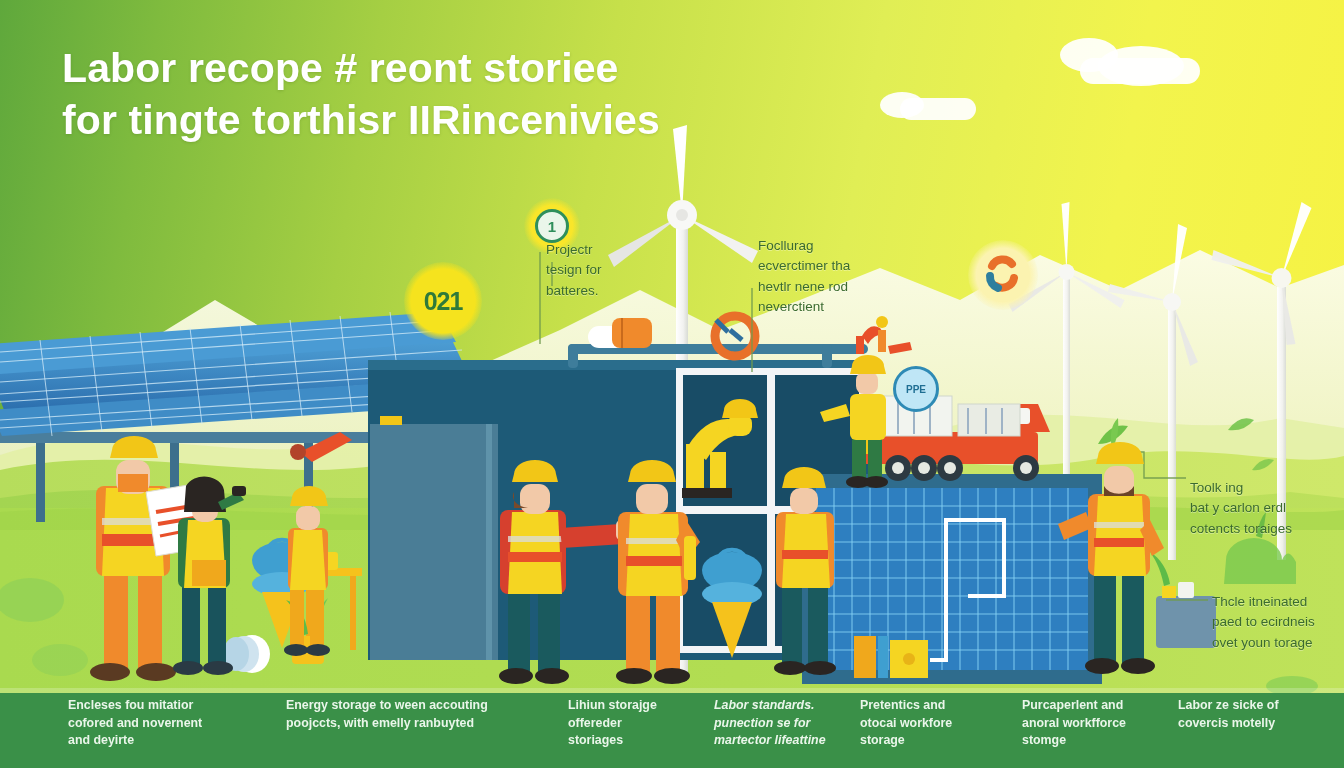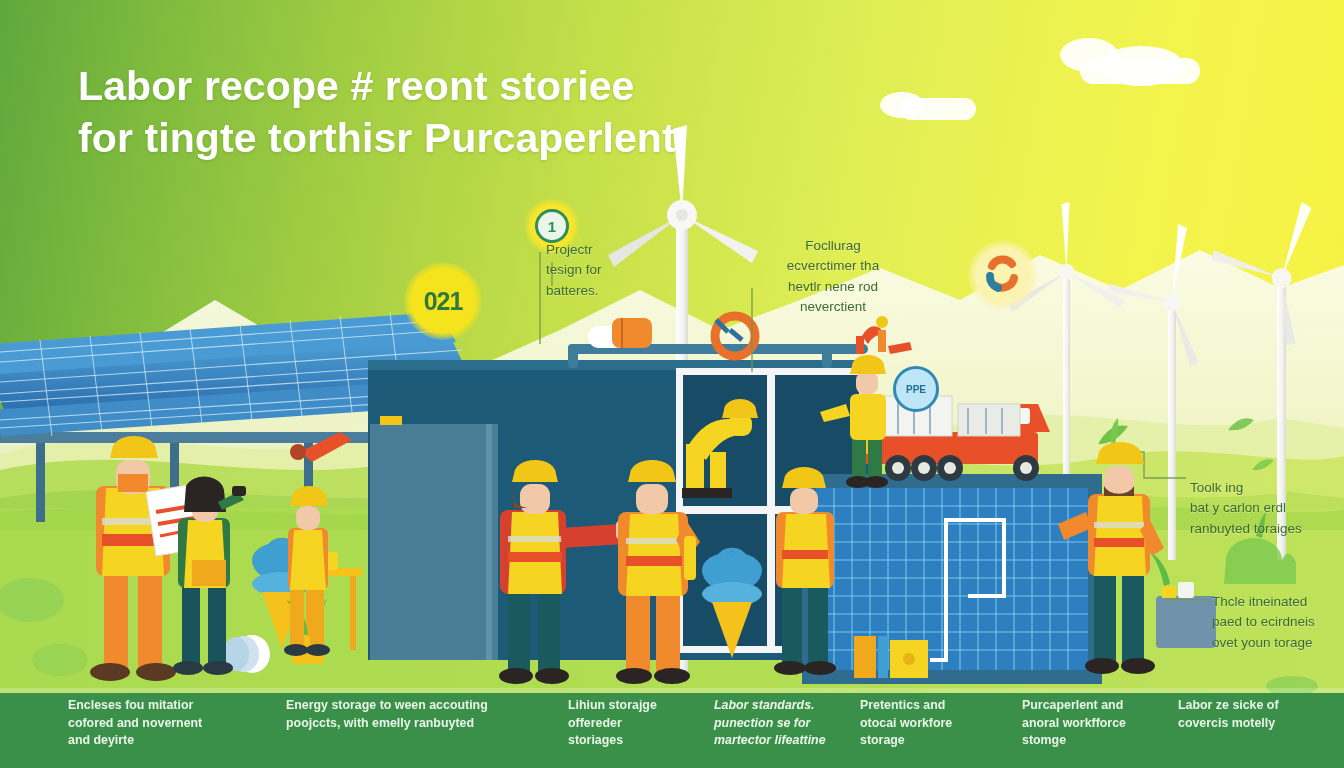--- a/index.html
+++ b/index.html
@@ -29,24 +29,23 @@
     content:""; position:absolute; background:#ffffff; border-radius:50%;
   }
 
   
   svg.scene { position:absolute; left:0; top:0; width:1344px; height:768px; }
 
   
   #title-block {
     position: absolute;
     left: 62px;
-    top: 60px;
+    top: 42px;
     width: 680px;
     z-index: 40;
-    margin-left: 16px;
   }
   #title-block .tline {
     color: #ffffff;
     font-weight: 700;
     font-size: 41px;
     line-height: 1.28;
     letter-spacing: .1px;
     text-shadow: 0 1px 3px rgba(60,90,20,.22);
     white-space: nowrap;
   }
@@ -421,21 +420,21 @@
   </div>
   <div class="cloud" style="left:1080px; top:58px; width:120px; height:26px; border-radius:14px;">
   </div>
   <div class="cloud" style="left:880px; top:92px; width:44px; height:26px;">
   </div>
   <div class="cloud" style="left:900px; top:98px; width:76px; height:22px; border-radius:11px;">
   </div>
 
   <div id="title-block">
     <div class="tline">Labor recope # reont storiee</div>
-    <div class="tline">for tingte torthisr Purcaperlent</div>
+    <div class="tline">for tingte torthisr IIRincenivies</div>
   </div>
 
   <div class="badge" style="left:524px; top:198px; width:56px; height:56px;">
     <div class="sunburst" style="width:56px;height:56px;background:
         radial-gradient(circle, #f9e62a 52%, rgba(249,230,42,.0) 72%);"></div>
     <div class="inner" style="width:34px;height:34px;background:#eaf6ea;border:3px solid #2f8f5b;">
       <span style="color:#2f8f5b;font-size:15px;line-height:1;">1</span>
     </div>
   </div>
 
@@ -463,31 +462,31 @@
       <span style="color:#1f6e93;font-size:10px;font-weight:700;">PPE</span>
     </div>
   </div>
 
   <div class="callout" style="left:546px; top:240px; width:130px;">
     <div>Projectr</div>
     <div>tesign for</div>
     <div>batteres.</div>
   </div>
 
-  <div class="callout" style="left:758px; top:236px; width:150px;text-align:center;">
+  <div class="callout" style="left:758px; top:236px; width:150px;">
     <div>Focllurag</div>
     <div>ecverctimer tha</div>
     <div>hevtlr nene rod</div>
     <div>neverctient</div>
   </div>
 
   <div class="callout" style="left:1190px; top:478px; width:152px;">
     <div>Toolk ing</div>
     <div>bat y carlon erdl</div>
-    <div>ranbuyted toraiges</div>
+    <div>cotencts toraiges</div>
   </div>
 
   <div class="callout" style="left:1212px; top:592px; width:140px;">
     <div>Thcle itneinated</div>
     <div>paed to ecirdneis</div>
     <div>ovet youn torage</div>
   </div>
 
   <svg class="scene" viewBox="0 0 1344 768" preserveAspectRatio="none" style="z-index:26;">
 

